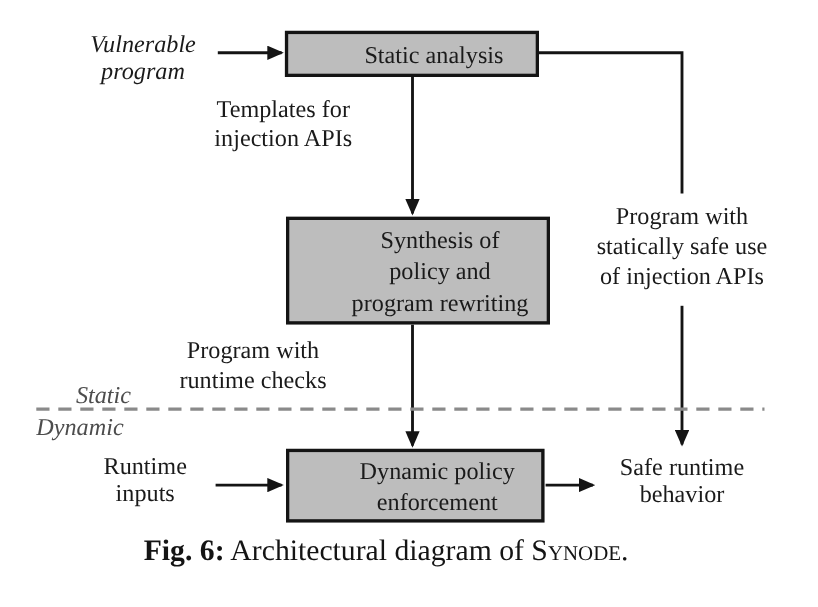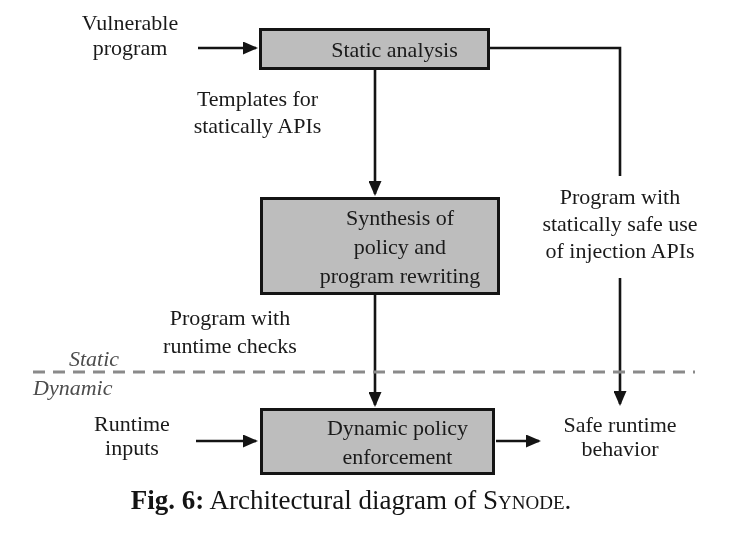--- a/index.html
+++ b/index.html
@@ -48,32 +48,32 @@
 
     <line x1="375" y1="295" x2="375" y2="405" stroke="#141414" stroke-width="2.6" marker-end="url(#arr)"></line>
 
     <line x1="196" y1="441" x2="256" y2="441" stroke="#141414" stroke-width="2.6" marker-end="url(#arr)"></line>
 
     <line x1="496" y1="441" x2="539" y2="441" stroke="#141414" stroke-width="2.6" marker-end="url(#arr)"></line>
 
     <line x1="33" y1="372" x2="695" y2="372" stroke="#8a8a8a" stroke-width="3" stroke-dasharray="12 8"></line>
   </svg>
 
-  <div class="txt" style="left:55px;top:10px;width:150px;line-height:25px;">
+  <div class="txt" style="left:55px;top:27px;width:150px;line-height:25px;font-style:italic;">
     <div class="ln">Vulnerable</div>
     <div class="ln">program</div>
   </div>
 
   <div class="box" style="left:259px;top:28px;width:231px;height:42px;">
     <div class="ln">Static analysis</div>
   </div>
 
   <div class="txt" style="left:150px;top:85px;width:215px;">
     <div class="ln">Templates for</div>
-    <div class="ln">statically APIs</div>
+    <div class="ln">injection APIs</div>
   </div>
 
   <div class="txt" style="left:505px;top:183px;width:230px;">
     <div class="ln">Program with</div>
     <div class="ln">statically safe use</div>
     <div class="ln">of injection APIs</div>
   </div>
 
   <div class="box" style="left:260px;top:197px;width:240px;height:98px;">
     <div class="ln">Synthesis of</div>

